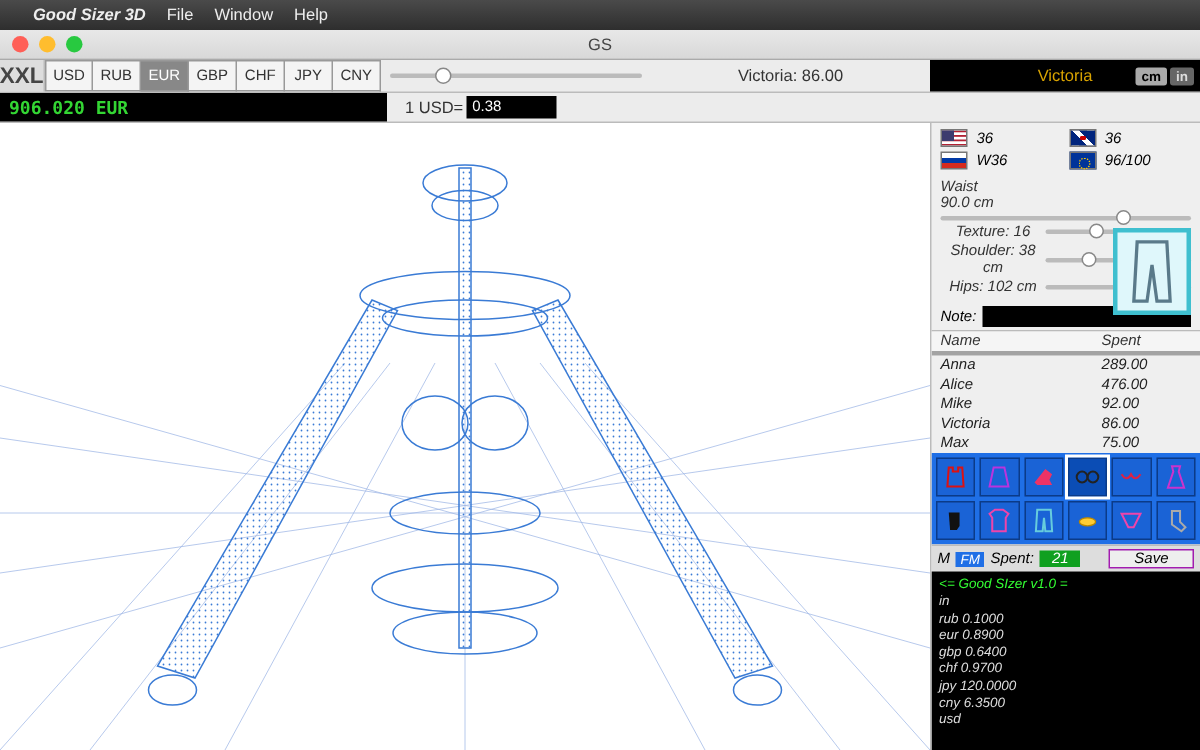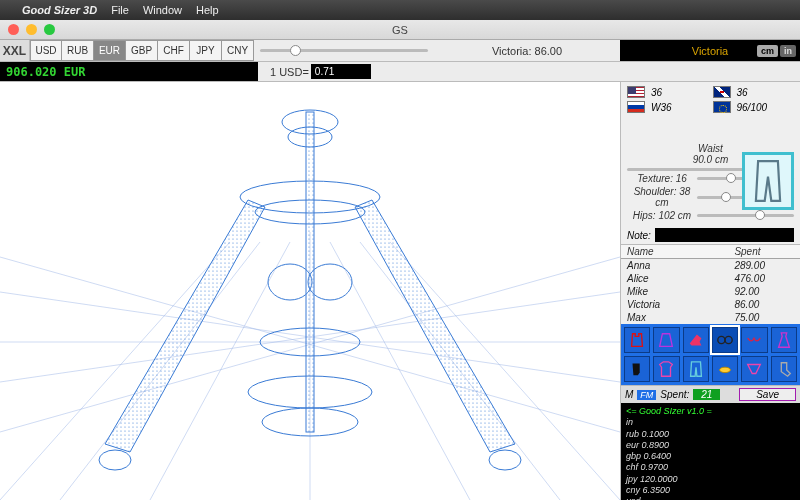--- a/index.html
+++ b/index.html
@@ -12,21 +12,21 @@
 
 
 .titlebar { height: 20px; background: linear-gradient(#e8e8e8,#d8d8d8); border-bottom: 1px solid #aaa; display: flex; align-items: center; font-size: 11px; position: relative; }
 .traffic { display: flex; gap: 7px; padding-left: 8px; }
 .traffic span { width: 11px; height: 11px; border-radius: 50%; display: block; }
 .tr-close { background: #ff5f57; } .tr-min { background: #ffbd2e; } .tr-max { background: #28c940; }
 .titlebar .title { position: absolute; left: 50%; transform: translateX(-50%); color: #444; }
 
 
 .toolbar { height: 22px; background: #ececec; border-bottom: 1px solid #bbb; display: flex; align-items: stretch; font-size: 10px; }
-.xxl { width: 30px; display: flex; align-items:center; justify-content:center; font-weight:700; font-size:12px; color:#444; background:#ddd; border-right:1px solid #bbb;}
+.xxl { width: 30px; display: flex; align-items:center; justify-content:center; font-weight:700; font-size:15px; color:#444; background:#ddd; border-right:1px solid #bbb;}
 .curbtn { width: 32px; display:flex; align-items:center; justify-content:center; border:1px solid #999; border-left:none; background:#f4f4f4; cursor:pointer; color:#333;}
 .curbtn.first{border-left:1px solid #999;}
 .curbtn.active{ background:#888; color:#fff; }
 .slider-h { flex:0 0 180px; display:flex; align-items:center; padding:0 6px;}
 .slider-bar { position:relative; height:3px; background:#bbb; width:100%; border-radius:2px;}
 .slider-thumb { position:absolute; top:-4px; width:11px; height:11px; background:#fff; border:1px solid #888; border-radius:50%; }
 .status-center { flex:1; display:flex; align-items:center; justify-content:center; color:#333; font-size:11px;}
 .toolbar-right { width:180px; background:#000; color:#d9a300; display:flex;align-items:center;justify-content:center; font-size:11px; position:relative;}
 .unit-toggle{ position:absolute; right:4px; display:flex; gap:2px;}
 .unit-toggle span{ background:#666; color:#ddd; font-size:9px; padding:1px 4px; border-radius:2px;font-weight:bold;}
@@ -47,34 +47,34 @@
 
 .flags { display:grid; grid-template-columns: 20px 1fr 20px 1fr; gap:3px 4px; padding:4px 6px; align-items:center; }
 .flag { width:18px; height:12px; border:1px solid #777; display:inline-block; position:relative;}
 .flag-us{ background:linear-gradient(#b22234 50%,#fff 50%) 0 0/100% 3px; }
 .flag-us::after{content:"";position:absolute;left:0;top:0;width:8px;height:7px;background:#3c3b6e;}
 .flag-ru{ background:linear-gradient(#fff 33%, #0039a6 33% 66%, #d52b1e 66%); }
 .flag-uk{ background: radial-gradient(#c00 20%, transparent 21%), linear-gradient(45deg,#00247d 40%,#fff 41% 59%,#00247d 60%), linear-gradient(-45deg,#00247d 40%,#fff 41% 59%,#00247d 60%); }
 .flag-eu{ background:#003399; }
 .flag-eu::after{content:"";position:absolute;left:5px;top:3px;width:6px;height:6px;border:1px dotted #fc0;border-radius:50%;}
 
-.waist-row{ padding:2px 6px; text-align:center; color:#333;margin-top:24px;}
+.waist-row{ padding:2px 6px; text-align:left; color:#333;}
 .slider-row{ padding:1px 6px; display:flex; align-items:center; }
 .slider-row .lab{ width:70px; color:#333;text-align:center;}
 .slider-row .track{ flex:1; height:3px; background:#bbb; position:relative; border-radius:2px;}
 .slider-row .thumb{ position:absolute; top:-4px; width:10px; height:10px; background:#fff; border:1px solid #888; border-radius:50%;}
 
 .garment-preview{ position:absolute; right:6px; top:70px; width:52px; height:58px; border:3px solid #3fbfcf; background:#dff7fb; display:flex; align-items:center; justify-content:center;}
 .garment-preview svg{width:34px;height:44px;}
 
 .note-row{ display:flex; align-items:center; padding:2px 6px; gap:4px; margin-top:4px;}
 .note-row .nbox{ flex:1; height:14px; background:#000;}
 
 .ppl-table{ border-top:1px solid #bbb; }
-.ppl-head{ display:flex; background:#f5f5f5; border-bottom:1px solid #a3a3a3; color:#333;}
+.ppl-head{ display:flex; background:#f5f5f5; border-bottom:3px solid #a3a3a3; color:#333;}
 .ppl-head div,.ppl-row div{ padding:1px 6px;}
 .ppl-row{ display:flex; color:#222;}
 .col-name{ width:60%;} .col-spent{width:40%;}
 
 .item-grid{ background:#1f6fe6; padding:3px; display:grid; grid-template-columns:repeat(6,1fr); gap:3px;}
 .item-cell{ height:26px; border:1px solid #0b3b88; background:#1a63d6; display:flex;align-items:center;justify-content:center; }
 .item-cell.sel{ outline:2px solid #fff; background:#0b4db5;}
 .item-cell svg{ width:18px; height:18px; }
 
 .spent-row{ display:flex; align-items:center; gap:4px; padding:2px 4px; background:#ddd; border-top:1px solid #bbb;}
@@ -125,21 +125,21 @@
     <div class="unit-toggle">
       <span class="on">cm</span>
       <span>in</span>
     </div>
   </div>
 </div>
 
 <div class="bar2">
   <div class="total-box">906.020 EUR</div>
   <span class="rate-label">1 USD=</span>
-  <span class="rate-box">0.71</span>
+  <span class="rate-box">0.38</span>
 </div>
 
 <div class="main">
   <div class="viewport">
     <svg viewBox="0 0 620 418">
       <defs>
         <pattern id="dotfill" width="4" height="4" patternUnits="userSpaceOnUse">
           <circle cx="1" cy="1" r="0.6" fill="#3a7bd5"></circle>
         </pattern>
       </defs>

